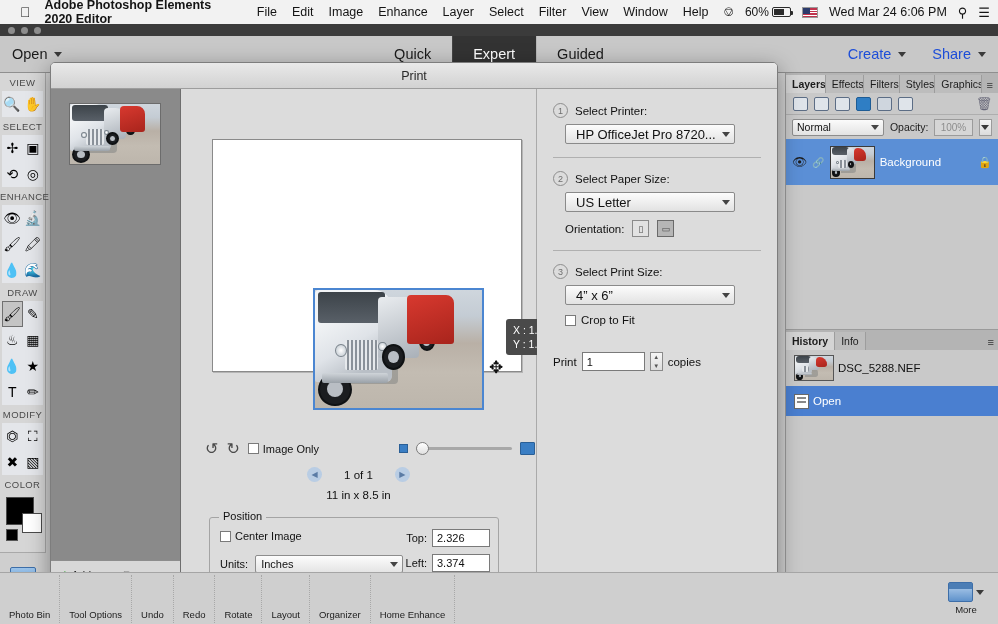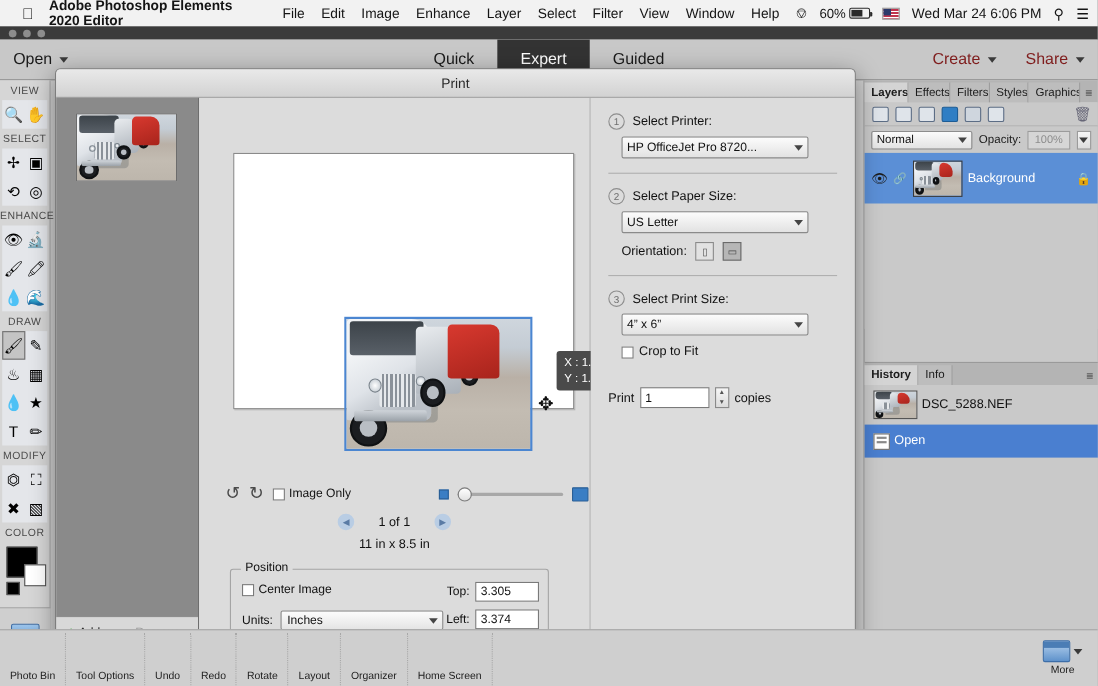--- a/index.html
+++ b/index.html
@@ -72,21 +72,21 @@
     display: flex; height: 37px; align-items: stretch;
   }
   .mode-tab {
     padding: 0 21px; display: flex; align-items: center; justify-content: center;
     font-size: 14.5px; color: #1a1a1a; font-weight: 500;
   }
   .mode-tab.active { background: #333; color: #fff; }
   .topbar-right {
     margin-left: auto; margin-right: 12px; display: flex; gap: 26px; align-items: center;
   }
-  .tb-drop { display: flex; align-items: center; gap: 7px; font-size: 14.5px; color: #7f1d1d; font-weight: 500; }
+  .tb-drop { display: flex; align-items: center; gap: 7px; font-size: 14.5px; color: #1d4ed8; font-weight: 500; }
 
   
   .lefttool {
     position: absolute; top: 49px; left: 0; width: 46px; height: 527px;
     background: #d6d6d6; border-right: 1px solid #a9a9a9;
   }
   .tsec-label {
     font-size: 9.5px; color: #4a4a4a; text-align: center; letter-spacing: 0.4px;
     padding: 4px 0 3px; font-weight: 500;
   }
@@ -325,22 +325,22 @@
   
   .settings-col { width: 240px; background: #dcdcdc; position: relative; padding: 14px 16px 0; }
   .step { display: flex; align-items: center; gap: 7px; font-size: 11.5px; color: #111; }
   .step-num {
     width: 15px; height: 15px; border-radius: 50%; border: 1.5px solid #8d8d8d;
     font-size: 9px; color: #6e6e6e; display: flex; align-items: center; justify-content: center;
   }
   .sel-box {
     height: 20px; background: linear-gradient(#fcfcfc,#e2e2e2);
     border: 1px solid #8a8a8a; border-radius: 2px;
-    font-size: 11px; color: #111; display: flex; align-items: center;
-    padding: 0 4px; position: relative; margin-top: 6px;
+    font-size: 13px; color: #111; display: flex; align-items: center;
+    padding: 0 10px; position: relative; margin-top: 6px;
   }
   .hr-sep { height: 1px; background: #b0b0b0; margin: 13px 0; }
   .orient-row { display: flex; align-items: center; gap: 8px; margin-top: 8px; }
   .orient-label { font-size: 11.5px; color: #111; }
   .orient-btn {
     width: 17px; height: 17px; border: 1px solid #8a8a8a; background: #e2e2e2;
     display: flex; align-items: center; justify-content: center; font-size: 9px; color: #4a4a4a;
   }
   .orient-btn.on { background: #b6b6b6; border-color: #6a6a6a; }
   .crop-row { display: flex; align-items: center; gap: 5px; margin-top: 9px; font-size: 11.5px; color: #111; }
@@ -672,21 +672,21 @@
             </label>
             <div class="units-row">
               <span class="units-label">Units:</span>
               <div class="units-select">
                 <span>Inches</span>
                 <span class="sel-caret"></span>
               </div>
             </div>
             <div class="tl-row top">
               <span class="tl-label">Top:</span>
-              <div class="tl-input">3.305</div>
+              <div class="tl-input">2.326</div>
             </div>
             <div class="tl-row left">
               <span class="tl-label">Left:</span>
               <div class="tl-input">3.374</div>
             </div>
           </div>
         </div>
 
         <div class="settings-col">
           <div class="step">
@@ -753,21 +753,21 @@
     </div>
 
     <div class="taskbar">
       <div class="tb-item">Photo Bin</div>
       <div class="tb-item">Tool Options</div>
       <div class="tb-item">Undo</div>
       <div class="tb-item">Redo</div>
       <div class="tb-item">Rotate</div>
       <div class="tb-item">Layout</div>
       <div class="tb-item">Organizer</div>
-      <div class="tb-item">Home Screen</div>
+      <div class="tb-item">Home Enhance</div>
       <div class="tb-right">
         <div class="more-wrap">
           <span class="more-ico"></span>
           <span class="caret-d"></span>
         </div>
         <span style="font-size:9.5px;color:#1c1c1c;">More</span>
       </div>
     </div>
 
   </div>

